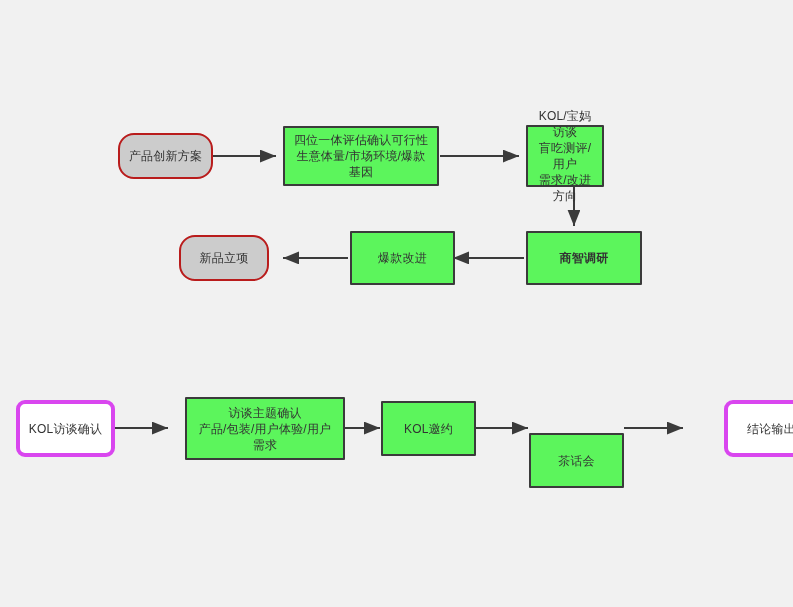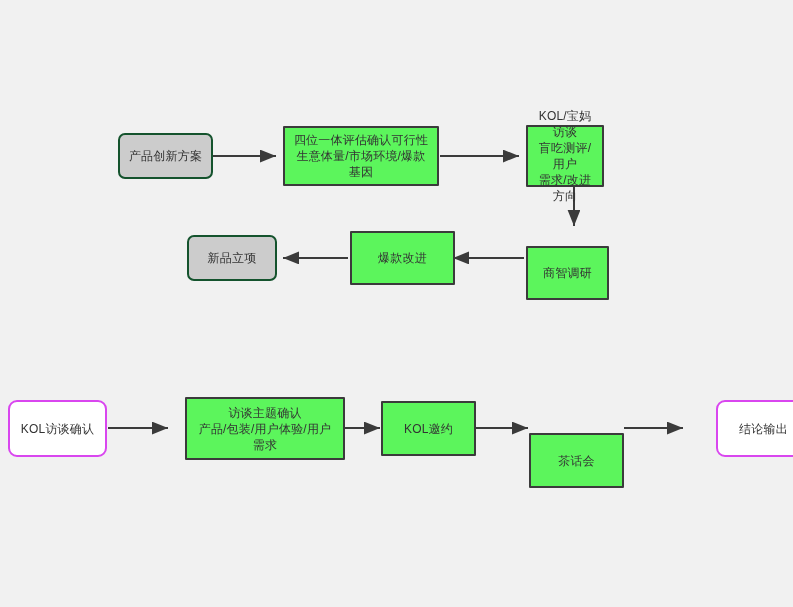--- a/index.html
+++ b/index.html
@@ -38,26 +38,27 @@
     line-height: 16px;
     letter-spacing: 0.2px;
     padding: 9px 6px;
     z-index: 2;
   }
   .node-rect {
     border: 2px solid #3b3b3b;
     border-radius: 1px;
   }
   .node-round {
-    border: 2px solid #14532d;
-    border-radius: 7px;
+    border: 2px solid #b91c1c;
+    border-radius: 16px;
   }
   .node-round-white {
-    border: 2px solid #d946ef;
+    border: 4px solid #d946ef;
     border-radius: 9px;
+    margin-left: 8px;
   }
   .fill-green { background: #5cf55c; }
   .fill-gray  { background: #cccccc; }
   .fill-white { background: #ffffff; }
   .node-label {
     display: block;
     white-space: pre-line;
   }
 </style>
 </head>
@@ -110,29 +111,29 @@
     <span class="node-label">四位一体评估确认可行性
 生意体量/市场环境/爆款基因</span>
   </div>
 
   <div class="node node-rect fill-green" style="left:526px; top:125px; width:78px; height:62px;">
     <span class="node-label">KOL/宝妈访谈
 盲吃测评/用户
 需求/改进方向</span>
   </div>
 
-  <div class="node node-rect fill-green" style="left:526px; top:246px; width:83px; height:54px;">
+  <div class="node node-rect fill-green" style="left:526px; top:231px; width:116px; height:54px;font-weight:bold;">
     <span class="node-label">商智调研</span>
   </div>
 
   <div class="node node-rect fill-green" style="left:350px; top:231px; width:105px; height:54px;">
     <span class="node-label">爆款改进</span>
   </div>
 
-  <div class="node node-round fill-gray" style="left:187px; top:235px; width:90px; height:46px;">
+  <div class="node node-round fill-gray" style="left:179px; top:235px; width:90px; height:46px;">
     <span class="node-label">新品立项</span>
   </div>
 
   <div class="node node-round-white fill-white" style="left:8px; top:400px; width:99px; height:57px;">
     <span class="node-label">KOL访谈确认</span>
   </div>
 
   <div class="node node-rect fill-green" style="left:173px; top:397px; width:160px; height:63px;margin-left:12px;">
     <span class="node-label">访谈主题确认
 产品/包装/用户体验/用户需求</span>

